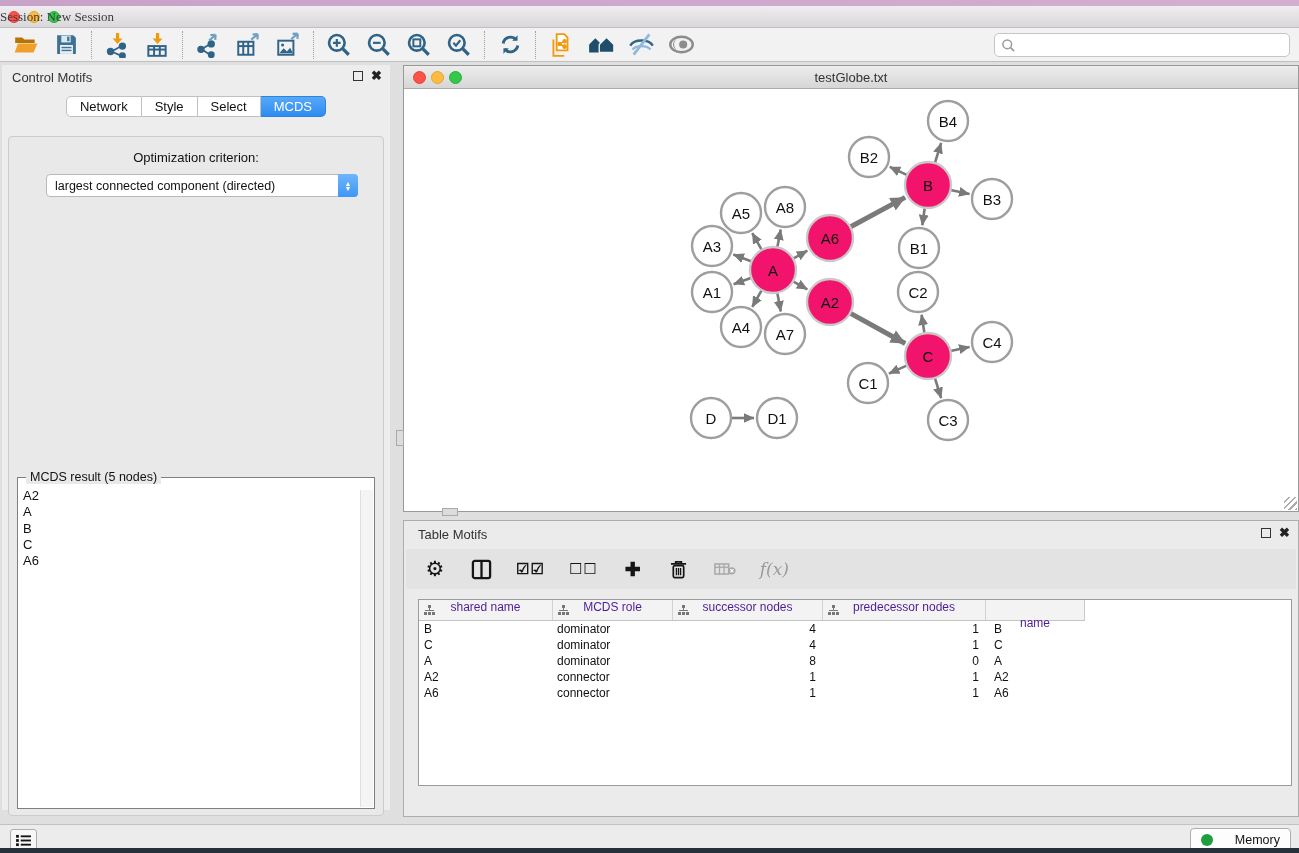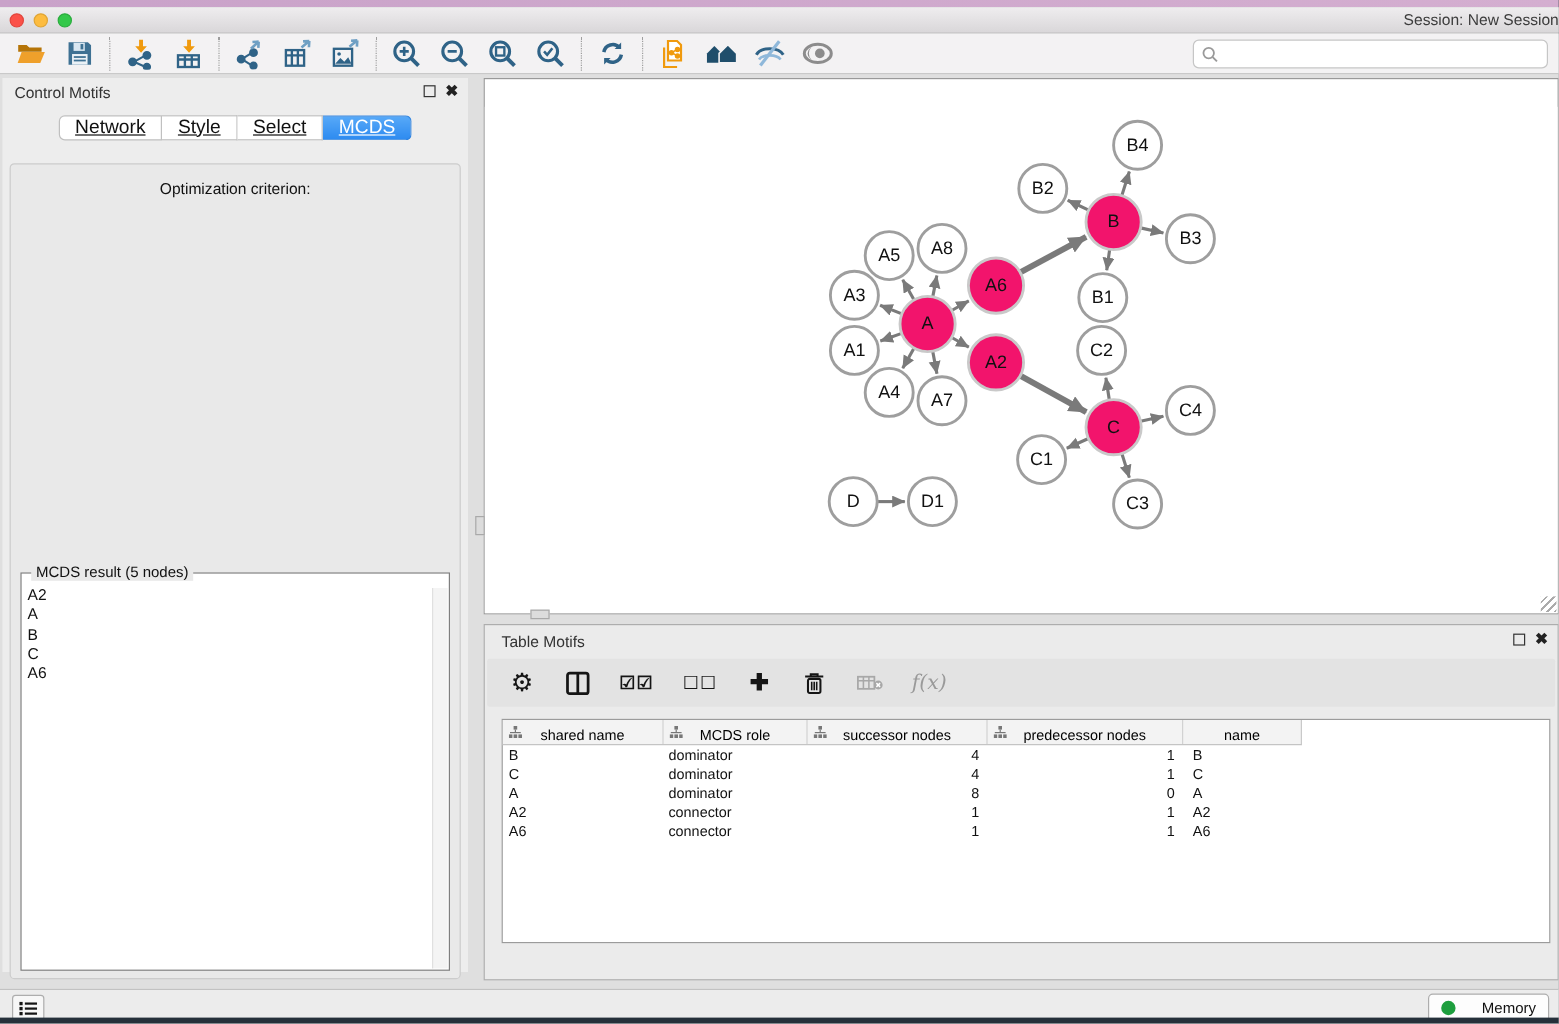--- a/index.html
+++ b/index.html
@@ -8,21 +8,21 @@
   #root { position:absolute; inset:0; }
 
   
   .desktop-top { position:absolute; left:0; top:0; width:1299px; height:6px; background:linear-gradient(90deg,#C9A2C9,#D4AED0); }
   .desktop-bottom { position:absolute; left:0; top:848px; width:1299px; height:5px; background:#25303A; }
 
   
   .app { position:absolute; left:0; top:6px; width:1299px; height:842px; background:#DFDFDF; }
   .titlebar { position:absolute; left:0; top:0; width:100%; height:22px;
     background:linear-gradient(#EFEDEF,#D9D7D9); border-bottom:1px solid #C0BEC0; }
-  .titlebar .title { position:absolute; left:0; right:0; top:3px; text-align:right; font-size:13px; color:#3C3C3C; }
+  .titlebar .title { position:absolute; left:0; right:0; top:3px; text-align:left; font-size:13px; color:#3C3C3C;font-family:Liberation Serif, serif; }
   .lights { position:absolute; left:8px; top:5px; display:flex; gap:8px; }
   .light { width:12px; height:12px; border-radius:50%; }
   .light.red { background:#FB5149; border:0.5px solid #E2463D; }
   .light.yellow { background:#FDBC40; border:0.5px solid #E0A535; }
   .light.green { background:#34C84A; border:0.5px solid #2BAD3E; }
 
   
   .toolbar { position:absolute; left:0; top:22px; width:100%; height:34px; background:#F3F2F3; border-bottom:1px solid #BFBFBF; display:flex; align-items:center; padding-left:6px; }
   .tbi { width:40px; height:30px; display:flex; align-items:center; justify-content:center; cursor:default; }
   .sep { width:1px; height:28px; border-left:1px dotted #9E9E9E; margin:0 5px; }
@@ -33,21 +33,21 @@
 
   
   .control-panel { position:absolute; left:2px; top:3px; width:388px; height:745px; background:#EDEDED; }
   .panel-header { position:absolute; left:0; top:0; width:100%; height:24px; }
   .panel-header .ph-title { position:absolute; left:10px; top:5px; font-size:13px; color:#333; }
   .ph-icons { position:absolute; right:8px; top:5px; display:flex; gap:8px; align-items:center; }
   .float-icon { width:10px; height:10px; border:1.5px solid #333; display:inline-block; }
   .close-icon { font-size:13px; font-weight:bold; color:#222; line-height:11px; }
   .cp-tabs { position:absolute; left:0; top:31px; width:100%; display:flex; justify-content:center; }
   .seg { display:flex; }
-  .seg .tab { height:21px; padding:0 13px; background:#fff; border:1px solid #C0C0C0; border-left:none; font-size:16px; color:#111; display:flex; align-items:center;text-decoration:underline; }
+  .seg .tab { height:21px; padding:0 13px; background:#fff; border:1px solid #C0C0C0; border-left:none; font-size:13px; color:#111; display:flex; align-items:center; }
   .seg .tab:first-child { border-left:1px solid #C0C0C0; border-radius:5px 0 0 5px; }
   .seg .tab:last-child { border-radius:0 5px 5px 0; }
   .seg .tab.active { background:linear-gradient(#57A9F8,#2E8BF0); border-color:#2E83E0; color:#fff; }
   .cp-content { position:absolute; left:6px; right:6px; top:55px; height:680px; background:#E9E9E9; border:1px solid #CCCCCC; border-radius:4px;margin-top:16px; }
   .opt-label { margin-top:13px; text-align:center; font-size:13px; color:#111; }
   .dropdown { position:absolute; left:37px; top:37px; width:312px; height:23px; background:#fff; border:1px solid #B9B9B9; border-radius:4px; display:flex; align-items:center; }
   .dropdown .dd-text { flex:1; font-size:12.5px; color:#111; padding-left:8px; white-space:nowrap; }
   .dd-spinner { width:20px; height:23px; margin-right:-1px; background:linear-gradient(#6FB5FC,#3E97F5); border-radius:0 4px 4px 0; display:flex; flex-direction:column; align-items:center; justify-content:center; color:#fff; font-size:7px; line-height:5px; }
   .btn-row { position:absolute; left:0; right:0; top:71px; display:flex; justify-content:center; gap:14px; }
   .mac-btn { height:22px; padding:0 14px; background:linear-gradient(#FFFFFF,#F2F2F2); border:1px solid #C0C0C0; border-radius:5px; font-size:12.5px; color:#111; display:flex; align-items:center; }
@@ -74,21 +74,21 @@
   .tp-header .ph-title { position:absolute; left:14px; top:6px; font-size:13px; color:#333; }
   .tp-toolbar { position:absolute; left:2px; right:2px; top:28px; height:40px; background:#E3E3E3; border-radius:2px; display:flex; align-items:center; gap:24px; padding-left:18px; }
   .tpi { display:flex; align-items:center; justify-content:center; min-width:22px; height:26px; color:#151515; }
   .tpi.cb { font-size:15px; letter-spacing:1px; font-weight:bold; }
   .tpi.gear { font-size:21px; }
   .tpi.plus { font-size:19px; font-weight:bold; }
   .tpi.disabled { color:#A8A8A8; }
   .fx { font-family:"DejaVu Serif", serif; font-style:italic; font-size:17px; color:#9A9A9A; }
   .ntable { position:absolute; left:14px; top:78px; width:874px; height:187px; background:#fff; border:1px solid #9B9B9B; }
   .thead { display:flex; height:21px; background:#F3F3F3; border-bottom:1px solid #C4C4C4; width:666px; border-right:1px solid #C9C9C9; }
-  .hcell { position:relative; display:flex; align-items:flex-end; justify-content:center; border-right:1px solid #D2D2D2; font-size:12px; color:#000000; }
+  .hcell { position:relative; display:flex; align-items:flex-start; justify-content:center; border-right:1px solid #D2D2D2; font-size:12px; color:#4c1d95; }
   .hcell:last-child { border-right:none; }
   .hcell svg { position:absolute; left:5px; top:5px; }
   .trow { display:flex; height:16px; align-items:center; }
   .tcell { font-size:12px; color:#111; overflow:hidden; white-space:nowrap; }
   .c0 { width:134px; padding-left:5px; }
   .c1 { width:120px; padding-left:4px; }
   .c2 { width:150px; text-align:right; padding-right:7px; }
   .c3 { width:163px; text-align:right; padding-right:7px; }
   .c4 { width:98px; padding-left:8px; }
   .tp-tabs { position:absolute; left:0; right:0; top:267px; display:flex; justify-content:center; }
@@ -287,35 +287,50 @@
         <div class="cp-tabs">
           <div class="seg">
             <div class="tab">Network</div>
             <div class="tab">Style</div>
             <div class="tab">Select</div>
             <div class="tab active">MCDS</div>
           </div>
         </div>
         <div class="cp-content">
           <div class="opt-label">Optimization criterion:</div>
+          <div class="dropdown">
+            <span class="dd-text">largest connected component (directed)</span>
+            <span class="dd-spinner">
+                <span>▲</span>
+                <span>▼</span>
+              </span>
+          </div>
           <div class="result-box">
             <span class="result-legend">MCDS result (5 nodes)</span>
             <div class="result-list">
                 <div class="result-item">A2</div>
                 <div class="result-item">A</div>
                 <div class="result-item">B</div>
                 <div class="result-item">C</div>
                 <div class="result-item">A6</div>
               </div>
             <div class="result-scrollbar"></div>
           </div>
         </div>
       </div>
 
       <div class="network-window">
+        <div class="inner-titlebar">
+          <div class="inner-lights">
+            <span class="light red"></span>
+            <span class="light yellow"></span>
+            <span class="light green"></span>
+          </div>
+          <div class="title">testGlobe.txt</div>
+        </div>
         <div class="net-canvas">
           <svg width="894" height="423" viewBox="0 0 894 423">
             <defs>
               <marker id="arrowN" markerUnits="userSpaceOnUse" markerWidth="13" markerHeight="12" refX="10.5" refY="5" orient="auto">
                   <path d="M0,0 L11,5 L0,10 z" fill="#7A7A7A"></path>
                 </marker>
               <marker id="arrowT" markerUnits="userSpaceOnUse" markerWidth="18" markerHeight="16" refX="14.5" refY="7" orient="auto">
                   <path d="M0,0 L15,7 L0,14 z" fill="#7A7A7A"></path>
                 </marker>
             </defs>

